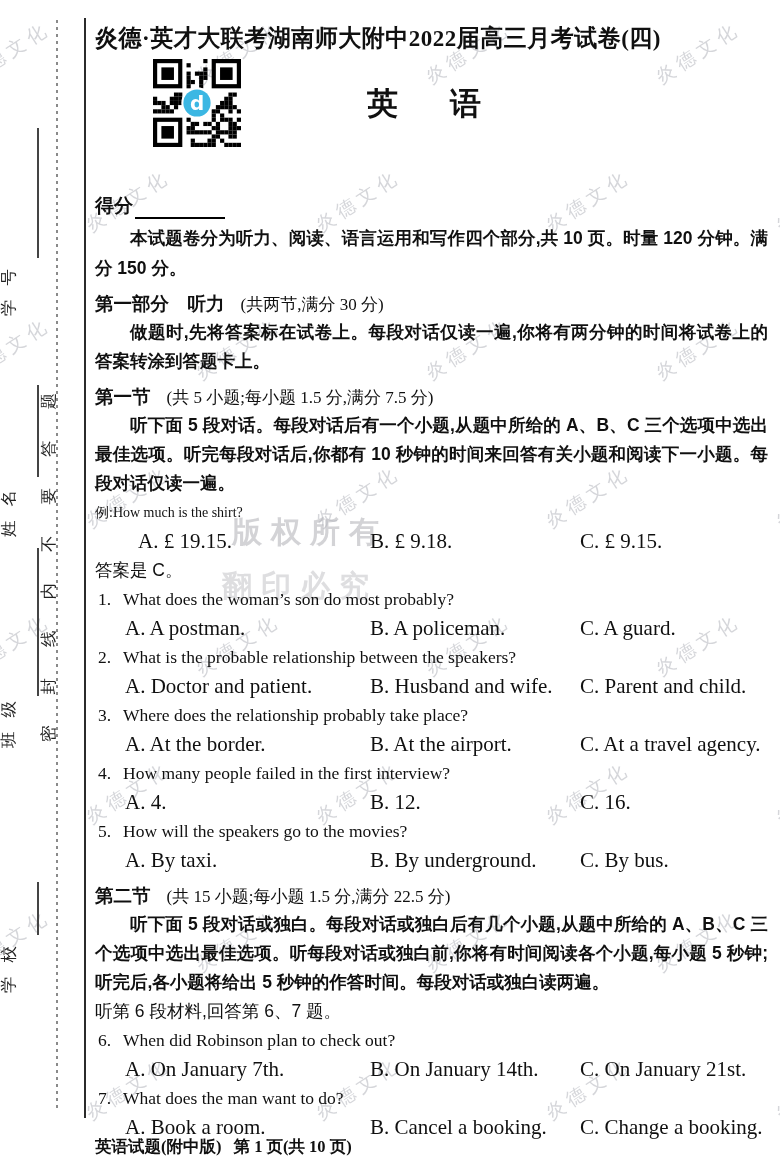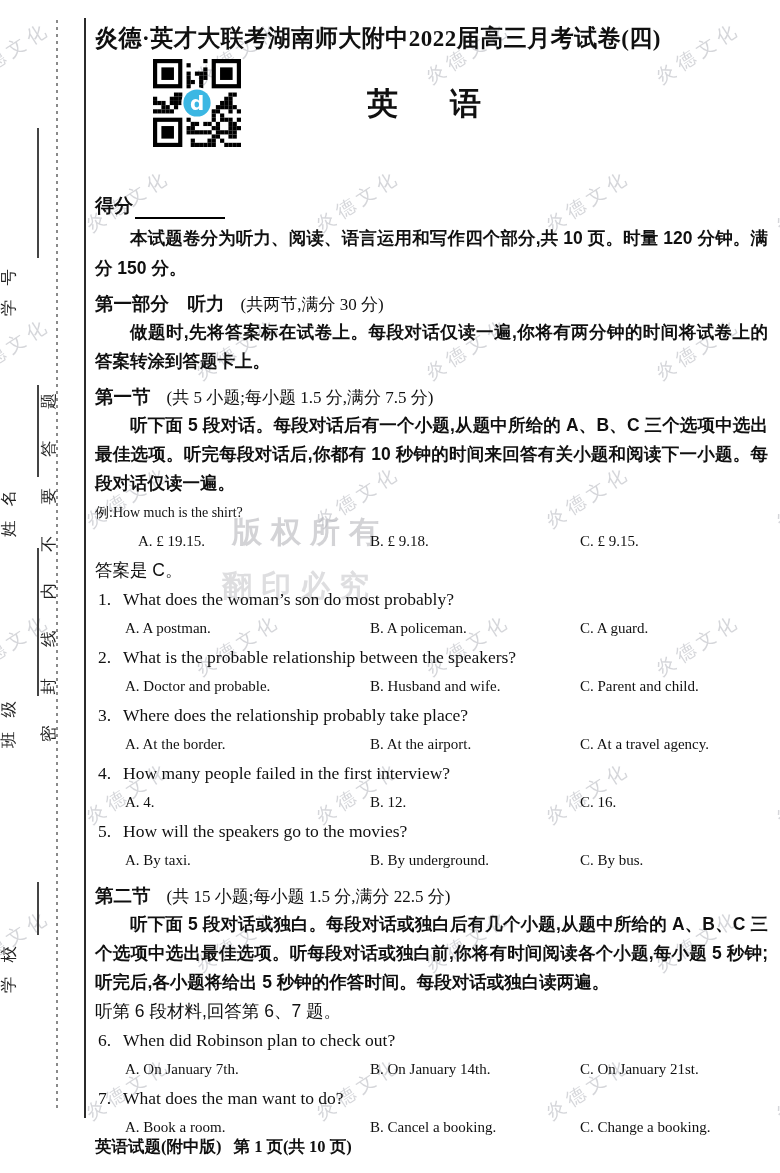--- a/index.html
+++ b/index.html
@@ -50,21 +50,21 @@
   .score-line{display:inline-block;width:90px;border-bottom:2px solid #000;height:20px;margin-left:2px;}
   .hei{font-family:Liberation Sans, sans-serif;}
   .para{line-height:29px;font-size:17.5px;text-align:justify;}
   .indent{text-indent:2em;}
   .intro{margin-top:4px;line-height:30px;font-weight:700;}
   .sec-heading{line-height:26px;margin-top:8px;white-space:nowrap;}
   .sec-heading .h{font-family:"Liberation Sans",sans-serif;font-weight:700;font-size:18.5px;}
   .sec-heading .n{font-size:17px;margin-left:12px;font-family:"Liberation Serif",serif;}
   .inst{font-weight:700;}
   .ex-line{line-height:29px;font-size:14px;}
-  .opts{display:flex;line-height:29px;font-size:15px;padding-left:30px;}
+  .opts{display:flex;line-height:29px;font-size:21px;padding-left:30px;}
   .opts.ex{padding-left:43px;}
   .opt-a{width:233px;}
   .opts.ex .opt-a{width:220px;}
   .opt-b{width:210px;margin-left:12px;}
   .opt-c{flex:1;}
   .q-line{display:flex;line-height:29px;font-size:17.5px;padding-left:3px;}
   .q-num{width:25px;flex:none;}
   .answer-line{line-height:29px;font-size:17.5px;}
   .material-line{line-height:29px;font-size:17.5px;}
   .footer{
@@ -291,21 +291,21 @@
       <span class="opt-c">C. A guard.</span>
     </div>
   </div>
 
   <div class="question">
     <div class="q-line">
       <span class="q-num">2.</span>
       <span class="q-text">What is the probable relationship between the speakers?</span>
     </div>
     <div class="opts">
-      <span class="opt-a">A. Doctor and probable.</span>
+      <span class="opt-a">A. Doctor and patient.</span>
       <span class="opt-b">B. Husband and wife.</span>
       <span class="opt-c">C. Parent and child.</span>
     </div>
   </div>
 
   <div class="question">
     <div class="q-line">
       <span class="q-num">3.</span>
       <span class="q-text">Where does the relationship probably take place?</span>
     </div>

